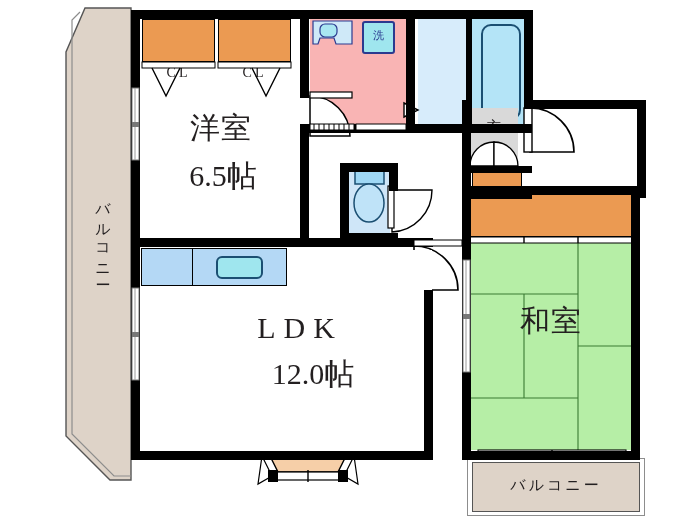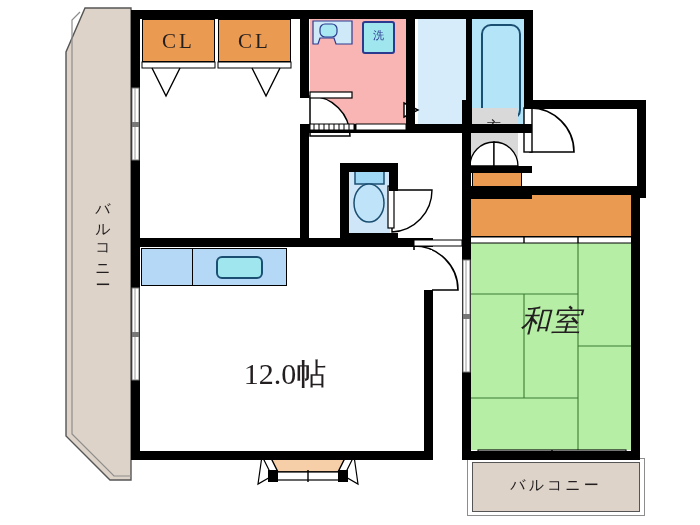--- a/index.html
+++ b/index.html
@@ -40,21 +40,21 @@
   .label {
     position: absolute;
     color: #231f20;
     text-align: center;
     white-space: nowrap;
     line-height: 1.05;
     font-family: "Liberation Serif", "DejaVu Serif", serif;
   }
   .label-room { font-size: 30px; letter-spacing: 1px; }
   .label-area { font-size: 30px; letter-spacing: 0px; }
-  .label-cl   { font-size: 21px; letter-spacing: 3px; }
+  .label-cl   { font-size: 14px; letter-spacing: 3px; margin-top: 36px; }
   .label-oshi { font-size: 19px; letter-spacing: 3px; }
   .label-gen  { font-size: 14px; }
   .label-sen  { font-size: 11px; }
   .label-bal-v{
     font-size: 15px;
     writing-mode: vertical-rl;
     text-orientation: upright;
     letter-spacing: 4px;
     white-space: nowrap;
   }
@@ -76,20 +76,22 @@
   </svg>
   <div class="label label-bal-v" style="left:86px; top:192px; width:24px;">バルコニー</div>
 
   <div class="abs fill-balcony outline-thin" style="left:472px; top:462px; width:168px; height:50px;"></div>
   <div class="abs" style="left:467px; top:458px; width:178px; height:58px; border:1px solid #8d8d8d;"></div>
   <div class="label label-bal-h" style="left:472px; top:478px; width:168px;">バルコニー</div>
 
   <div class="abs fill-white" style="left:131px; top:10px; width:509px; height:450px;"></div>
 
   <div class="abs fill-white" style="left:140px; top:18px; width:160px; height:220px;"></div>
+  <div class="label label-room" style="left:140px; top:112px; width:162px;">洋室</div>
+  <div class="label label-area" style="left:138px; top:160px; width:170px;">6.5帖</div>
 
   <div class="abs fill-closet outline" style="left:142px; top:19px; width:73px; height:43px;"></div>
   <div class="label label-cl" style="left:142px; top:30px; width:73px;">CL</div>
   <div class="abs fill-closet outline" style="left:218px; top:19px; width:73px; height:43px;"></div>
   <div class="label label-cl" style="left:218px; top:30px; width:73px;">CL</div>
 
   <div class="abs fill-wash" style="left:310px; top:18px; width:96px; height:112px;"></div>
 
   <svg class="ov">
     <path d="M313,21 L313,44 L318,44 L320,38 L334,38 L336,44 L352,44 L352,21 Z" fill="#cfe9f8" stroke="#2b3a8f" stroke-width="1.2"></path>
@@ -137,21 +139,22 @@
   </svg>
   <svg class="ov">
     <path d="M414,246 A44,44 0 0 1 458,290 L414,290 Z" fill="none" stroke="#000" stroke-width="1.6"></path>
   </svg>
 
   <div class="abs fill-white" style="left:140px; top:250px; width:292px; height:200px;"></div>
 
   <div class="abs fill-kitchen outline" style="left:141px; top:248px; width:146px; height:38px;"></div>
   <div class="abs" style="left:192px; top:248px; width:1px; height:38px; background:#000;"></div>
   <div class="abs fill-sink" style="left:216px; top:256px; width:47px; height:23px; border:2px solid #1b4f72; border-radius:6px;"></div>
-  <div class="label label-area" style="left:196px; top:358px; width:178px;">12.0帖</div>
+  <div class="label label-room" style="left:215px; top:312px; width:170px; letter-spacing:8px;">LDK</div>
+  <div class="label label-area" style="left:224px; top:358px; width:178px;">12.0帖</div>
 
   <svg class="ov">
     <polygon points="268,452 348,452 338,472 278,472" fill="#f6cfa8" stroke="#000" stroke-width="1.4"></polygon>
     <path d="M262,456 L272,476 L258,484 Z" fill="#ffffff" stroke="#000" stroke-width="1.2"></path>
     <path d="M354,456 L344,476 L358,484 Z" fill="#ffffff" stroke="#000" stroke-width="1.2"></path>
     <rect x="276" y="472" width="64" height="8" fill="#ffffff" stroke="#000" stroke-width="1.2"></rect>
     <rect x="268" y="470" width="10" height="12" fill="#000"></rect>
     <rect x="338" y="470" width="10" height="12" fill="#000"></rect>
     <line x1="308" y1="470" x2="308" y2="482" stroke="#000" stroke-width="1.4"></line>
   </svg>
@@ -160,21 +163,21 @@
 
   <svg class="ov">
     <g stroke="#3a7a32" stroke-width="1.1" fill="none">
       <line x1="470" y1="294" x2="578" y2="294"></line>
       <line x1="470" y1="398" x2="578" y2="398"></line>
       <line x1="578" y1="242" x2="578" y2="450"></line>
       <line x1="524" y1="294" x2="524" y2="398"></line>
       <line x1="578" y1="346" x2="632" y2="346"></line>
     </g>
   </svg>
-  <div class="label label-room" style="left:470px; top:305px; width:162px;font-style:italic;">和室</div>
+  <div class="label label-room" style="left:470px; top:305px; width:162px;">和室</div>
 
   <div class="abs fill-closet outline" style="left:470px; top:192px; width:162px; height:45px;"></div>
 
   <svg class="ov">
     <rect x="470" y="237" width="162" height="6" fill="#ffffff" stroke="#000" stroke-width="1"></rect>
     <line x1="524" y1="237" x2="524" y2="243" stroke="#000" stroke-width="1.4"></line>
     <line x1="578" y1="237" x2="578" y2="243" stroke="#000" stroke-width="1.4"></line>
   </svg>
 
   <svg class="ov">

